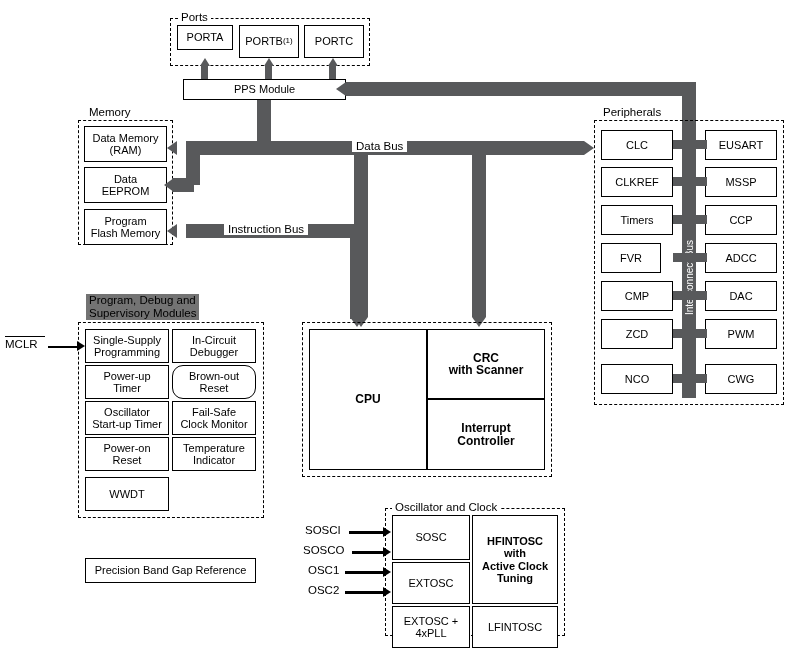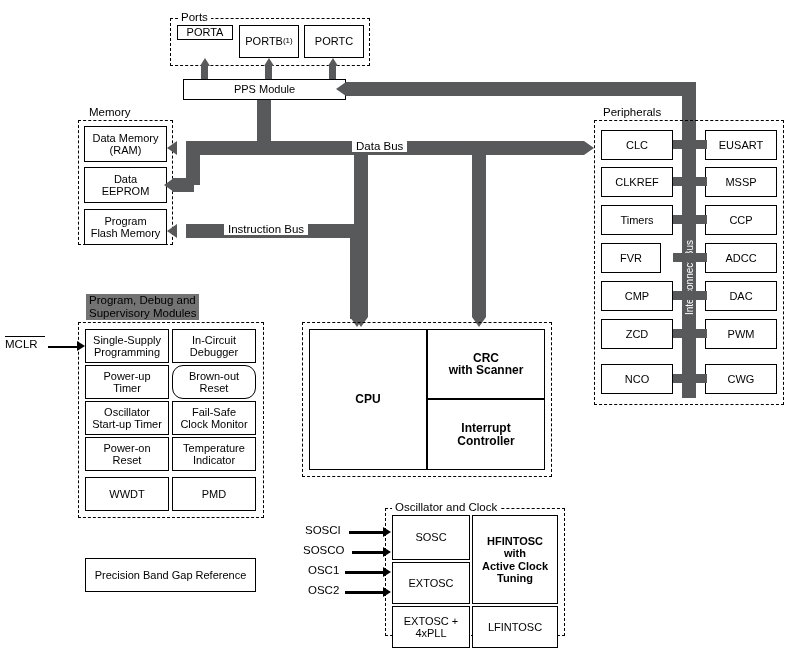--- a/index.html
+++ b/index.html
@@ -117,21 +117,21 @@
   }
 </style>
 </head>
 <body>
 
 <div id="stage">
 
   <div class="grp" style="left:170px; top:18px; width:200px; height:48px;"></div>
   <div class="grp-label" style="left:178px; top:11px;">Ports</div>
 
-  <div class="box" style="left:177px; top:25px; width:56px; height:15px;">
+  <div class="box" style="left:177px; top:25px; width:56px; height:25px;">
     <span>PORTA</span>
   </div>
   <div class="box" style="left:239px; top:25px; width:60px; height:33px;">
     <span>PORTB</span>
       <span style="font-size:8px; vertical-align:super;">(1)</span>
   </div>
   <div class="box" style="left:304px; top:25px; width:60px; height:33px;">
     <span>PORTC</span>
   </div>
 
@@ -296,30 +296,27 @@
 Reset</span>
   </div>
   <div class="box" style="left:172px; top:437px; width:84px; height:34px; white-space:pre-line;">
     <span style="white-space:pre-line;">Temperature
 Indicator</span>
   </div>
 
   <div class="box" style="left:85px; top:477px; width:84px; height:34px;">
     <span>WWDT</span>
   </div>
-  <div class="box" style="left:172px; top:477px; width:84px; height:34px;">
-    <span>PMD</span>
-  </div>
 
   <div class="sig" style="left:5px; top:338px;">MCLR</div>
   <div class="thinline" style="left:48px; top:345.5px; width:30px; height:2px;"></div>
   <div class="arrow ar-right-sm" style="left:77px; top:341px;"></div>
   <div class="thinline" style="left:5px; top:336px; width:40px; height:1.4px;"></div>
 
-  <div class="box" style="left:85px; top:558px; width:171px; height:34px;">
+  <div class="box" style="left:85px; top:558px; width:171px; height:25px;">
     <span>Precision Band Gap Reference</span>
   </div>
 
   <div class="grp" style="left:385px; top:508px; width:180px; height:128px;"></div>
   <div class="grp-label" style="left:392px; top:501px;">Oscillator and Clock</div>
 
   <div class="box" style="left:392px; top:515px; width:78px; height:45px;">
     <span>SOSC</span>
   </div>
   <div class="box" style="left:392px; top:562px; width:78px; height:42px;">

